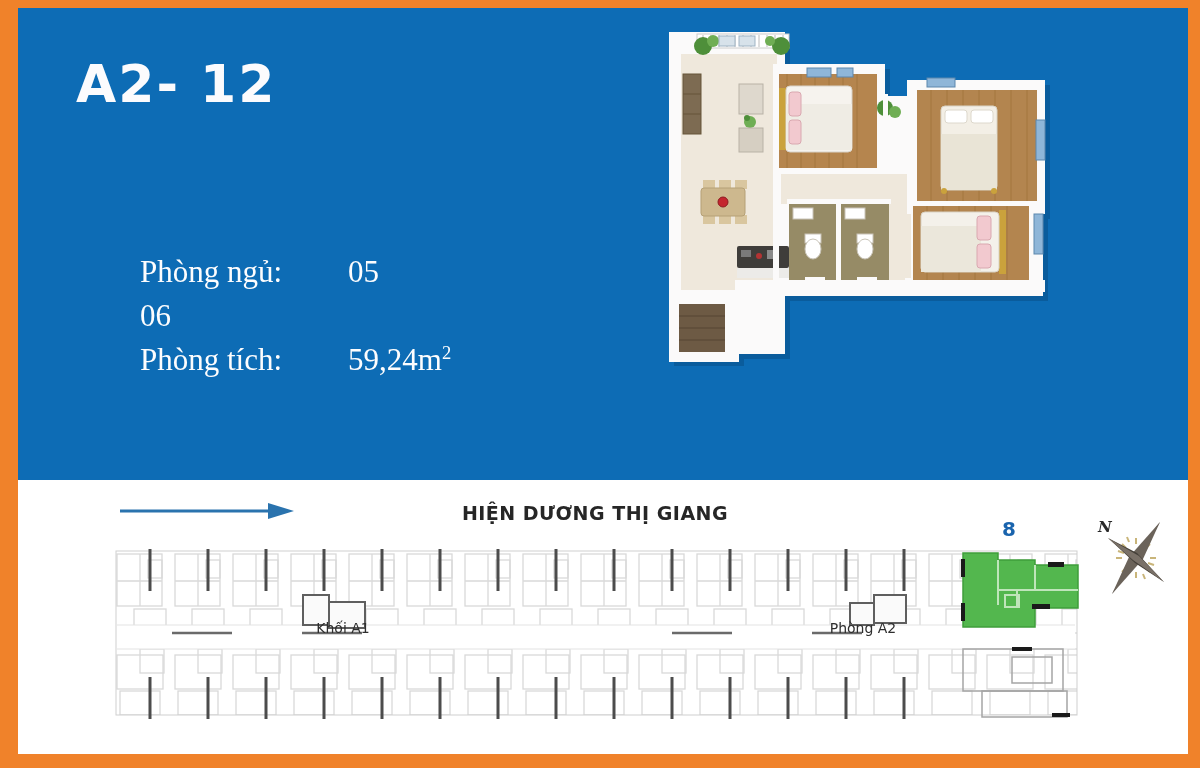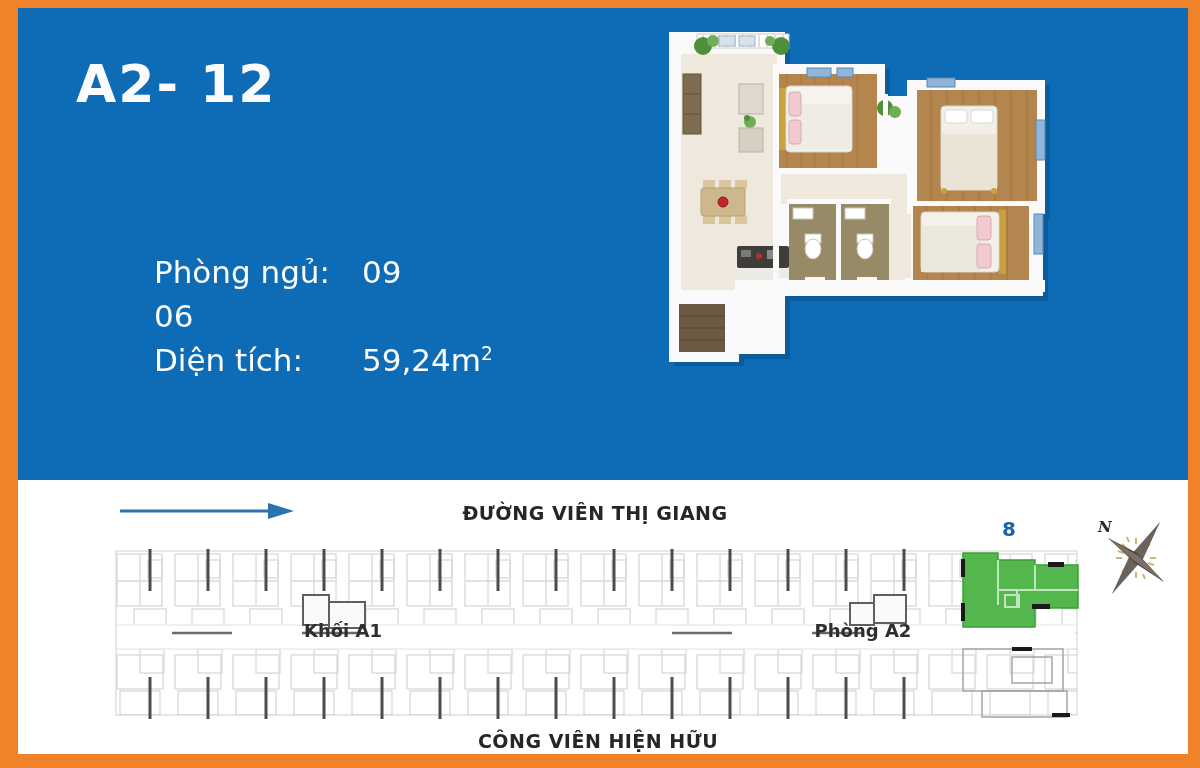--- a/index.html
+++ b/index.html
@@ -10,45 +10,45 @@
   .white-panel{left:18px;top:480px;width:1170px;height:274px;background:#ffffff;}
   .abs{position:absolute;}
   .unit-title{left:76px;top:54px;font-size:52px;font-weight:bold;color:#fbfbfd;letter-spacing:2px;}
   .specs{left:140px;top:250px;color:#fdfdfe;font-size:31px;line-height:1.42;}
   .spec-row{display:flex;}
   .spec-label{width:208px;}
   .spec-value{}
   sup{font-size:60%;}
   .road-label{left:400px;top:502px;width:390px;text-align:center;font-size:19px;font-weight:bold;color:#262626;letter-spacing:.5px;}
   .park-label{left:398px;top:730px;width:400px;text-align:center;font-size:19px;font-weight:bold;color:#262626;letter-spacing:.5px;}
-  .block-label{top:620px;width:130px;text-align:center;font-size:18px;font-weight:bold;color:#2e2e2e;}
+  .block-label{top:620px;width:130px;text-align:center;font-size:14px;font-weight:normal;color:#2e2e2e;}
   .block-a1{left:278px;}
   .block-a2{left:798px;}
   .unit-12{left:985px;top:517px;width:48px;text-align:center;font-size:20px;font-weight:bold;color:#1a64ad;}
   svg{display:block;}
 </style>
 </head>
 <body>
 
 <div class="canvas">
 
   <div class="panel blue-panel">
 
     <div class="abs unit-title" style="left:58px;top:46px;">A2- 12</div>
 
-    <div class="abs specs" style="left:136px;top:242px;">
+    <div class="abs specs" style="left:122px;top:242px;font-family:Liberation Serif, serif;">
       <div class="spec-row">
         <span class="spec-label">Phòng ngủ:</span>
-        <span class="spec-value">09</span>
+        <span class="spec-value">05</span>
       </div>
       <div class="spec-row">
         <span class="spec-value">06</span>
       </div>
       <div class="spec-row">
-        <span class="spec-label">Diện tích:</span>
+        <span class="spec-label">Phòng tích:</span>
         <span class="spec-value"><span>59,24m</span><sup>2</sup></span>
       </div>
     </div>
 
     <svg class="abs" style="left:637px;top:0;" width="420" height="358" viewBox="0 0 420 358">
 
       <g fill="#0a5c9c">
         <rect x="19" y="29" width="116" height="322"></rect>
           <rect x="117" y="61" width="118" height="112"></rect>
         <rect x="259" y="77" width="136" height="134"></rect>
@@ -178,21 +178,21 @@
     </svg>
   </div>
 
   <div class="panel white-panel"></div>
 
   <svg class="abs" style="left:118px;top:500px;" width="180" height="22" viewBox="0 0 180 22">
     <line x1="2" y1="11" x2="152" y2="11" stroke="#2a73ae" stroke-width="3"></line>
     <polygon points="150,3 176,11 150,19" fill="#2a73ae"></polygon>
   </svg>
 
-  <div class="abs road-label">ĐƯỜNG VIÊN THỊ GIANG</div>
+  <div class="abs road-label">HIỆN DƯƠNG THỊ GIANG</div>
 
   <svg class="abs" style="left:112px;top:545px;" width="970" height="180" viewBox="0 0 970 180">
     <defs>
       <pattern id="units" x="0" y="6" width="58" height="167" patternUnits="userSpaceOnUse">
         <g fill="none" stroke="#d9d9d9" stroke-width="1.3">
           <rect x="5" y="3" width="45" height="52"></rect>
             <line x1="28" y1="3" x2="28" y2="55"></line>
           <rect x="36" y="9" width="14" height="18"></rect>
             <rect x="22" y="58" width="32" height="24"></rect>
           <rect x="5" y="104" width="46" height="34"></rect>
@@ -260,15 +260,14 @@
       <line x1="28" y1="41" x2="22" y2="39"></line>
         <line x1="52" y1="51" x2="58" y2="53"></line>
     </g>
     <polygon points="64,10 46,42 16,82 34,50" fill="#443f38"></polygon>
     <polygon points="64,10 47,47 16,82 33,45" fill="#6b635a"></polygon>
     <polygon points="12,26 41,41 68,70 39,51" fill="#443f38"></polygon>
     <polygon points="12,26 43,44 68,70 37,48" fill="#7a7168"></polygon>
     <text x="2" y="20" font-size="15" font-weight="bold" font-style="italic" font-family="DejaVu Serif, serif" fill="#2a2a2a">N</text>
   </svg>
 
-  <div class="abs park-label">CÔNG VIÊN HIỆN HỮU</div>
 
 </div>
 
 </body></html>

